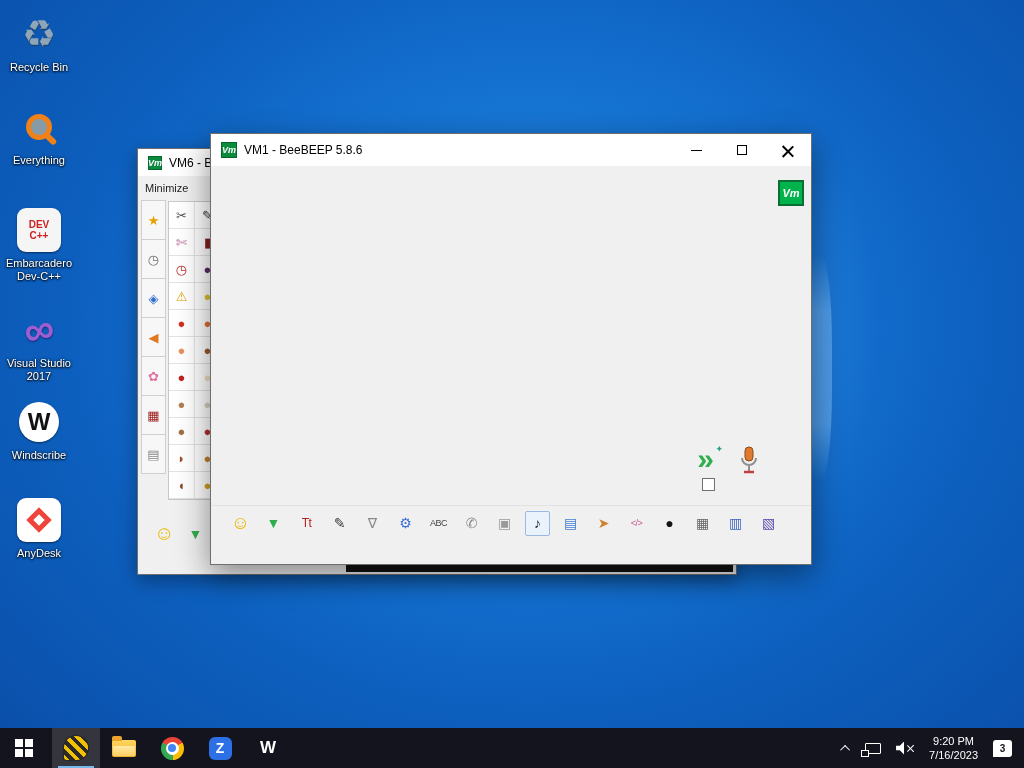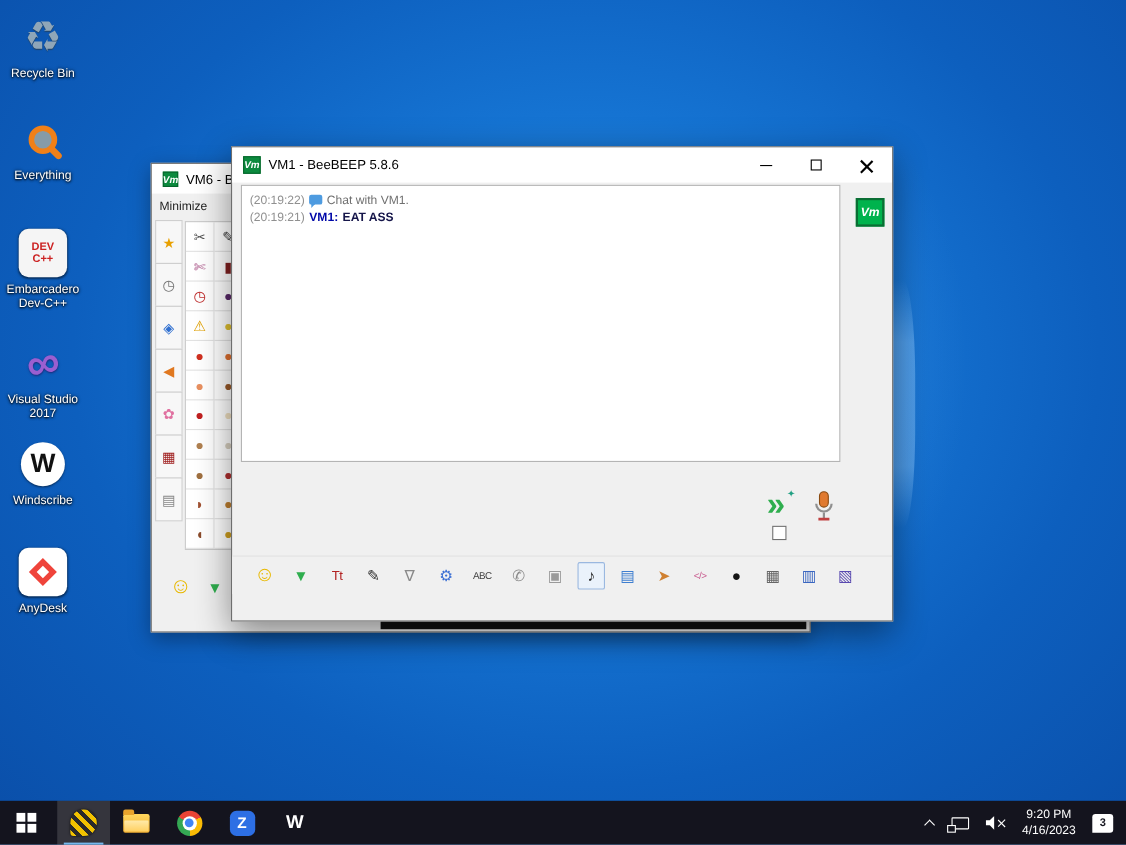--- a/index.html
+++ b/index.html
@@ -230,28 +230,20 @@
           <i></i>
         </span>
       <span class="wc wc-max" style="right:46px">
           <i></i>
         </span>
       <span class="wc wc-close" style="right:0">
           <i></i>
         </span>
     </div>
 
-    <div id="chat-area">
-      <div>
-        <span class="msg-time">(20:19:22)</span><span class="chat-bubble-ico"></span><span class="msg-sys">Chat with VM1.</span>
-      </div>
-      <div>
-        <span class="msg-time">(20:19:21)</span><span class="msg-sender">VM1:</span><span class="msg-text">EAT ASS</span>
-      </div>
-    </div>
 
     <div id="avatar">Vm</div>
 
 
     <div id="send-btn">
       <span class="chev">»</span>
       <span class="spark">✦</span>
     </div>
 
     <div id="mic-btn">
@@ -317,20 +309,20 @@
 
     <div id="tray">
       <span class="chev-up"></span>
       <span class="net-ico"></span>
       <span class="vol-ico">
           <span class="spk"></span>
           <span class="vx"></span>
         </span>
       <span id="clock">
         <div>9:20 PM</div>
-        <div>4/16/2023</div>
+        <div>7/16/2023</div>
       </span>
       <span id="notif">
         <span class="n">3</span>
       </span>
     </div>
   </div>
 </div>
 
 </body></html>

